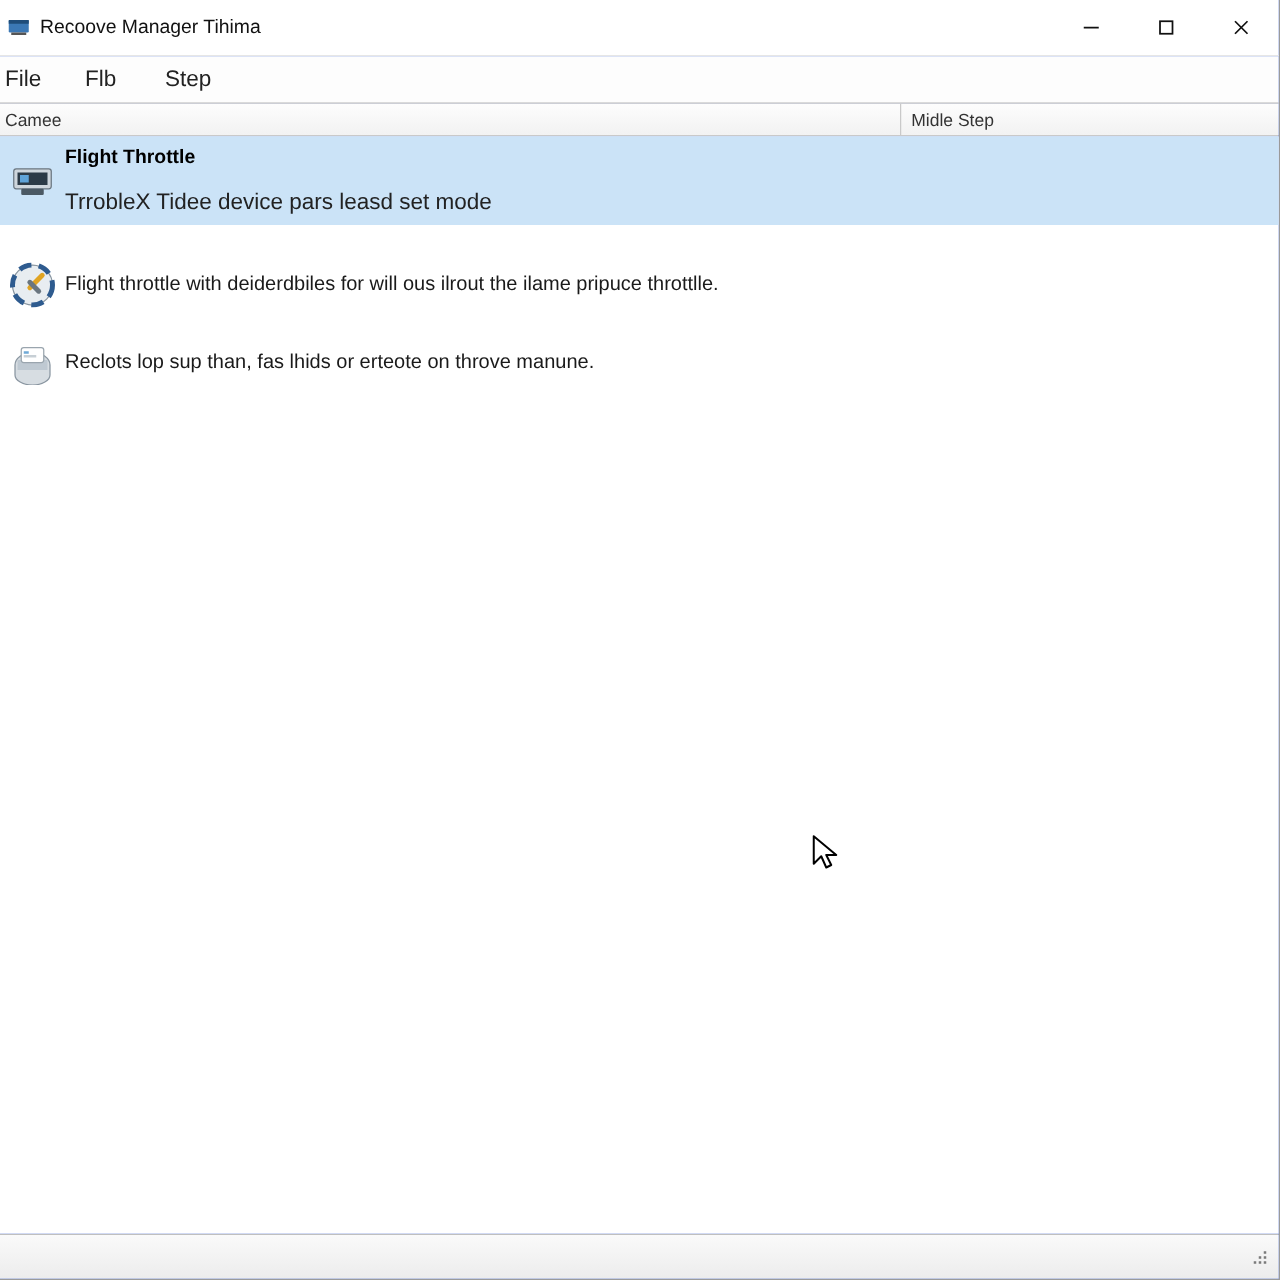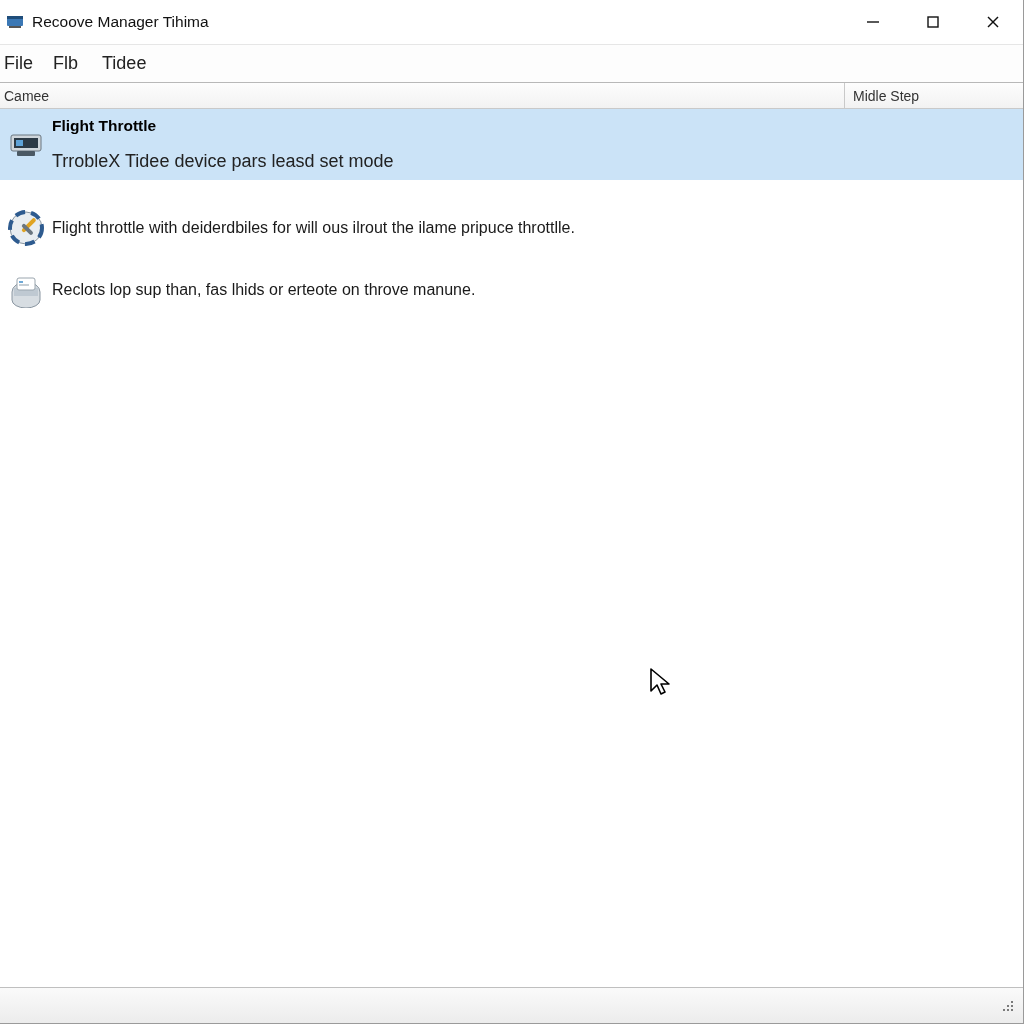--- a/index.html
+++ b/index.html
@@ -41,20 +41,21 @@
     color: #111;
   }
   .winbtn svg { width: 14px; height: 14px; }
   
   .menubar {
     height: 38px;
     display: flex; align-items: stretch;
     background: #fdfdfd;
     border-bottom: 1px solid #b8b8b8;
     padding-left: 2px;
+    gap: 15px;
   }
   .menu-item {
     display: flex; align-items: center;
     padding: 0 18px 0 6px;
     font-size: 18px;
     color: #222;
   }
   .menu-item:first-child { padding-left: 2px; padding-right: 14px; }
   
   .colheader {
@@ -63,21 +64,21 @@
     background: linear-gradient(#fdfdfd, #f2f2f2);
     border-bottom: 1px solid #c9c9c9;
     color: #333;
     font-size: 14px;
   }
   .colheader .col {
     display: flex; align-items: center;
     padding-left: 4px;
     border-right: 1px solid #c9c9c9;
   }
-  .colheader .col.name { width: 845px; }
+  .colheader .col.name { width: 721px; }
   .colheader .col.step { flex: 1; padding-left: 8px; border-right: none; }
   
   .content {
     flex: 1 1 auto;
     background: #fff;
     position: relative;
     overflow: hidden;
   }
   .row {
     display: flex; align-items: center;
@@ -144,21 +145,21 @@
       <svg viewBox="0 0 14 14">
         <line x1="2" y1="2" x2="12" y2="12" stroke="currentColor" stroke-width="1.4"></line>
         <line x1="12" y1="2" x2="2" y2="12" stroke="currentColor" stroke-width="1.4"></line>
       </svg>
     </div>
   </div>
 
   <div class="menubar">
     <div class="menu-item">File</div>
     <div class="menu-item">Flb</div>
-    <div class="menu-item">Tidee</div>
+    <div class="menu-item">Step</div>
   </div>
 
   <div class="colheader">
     <div class="col name">Camee</div>
     <div class="col step">Midle Step</div>
   </div>
 
   <div class="content">
 
     <div class="row selected">

